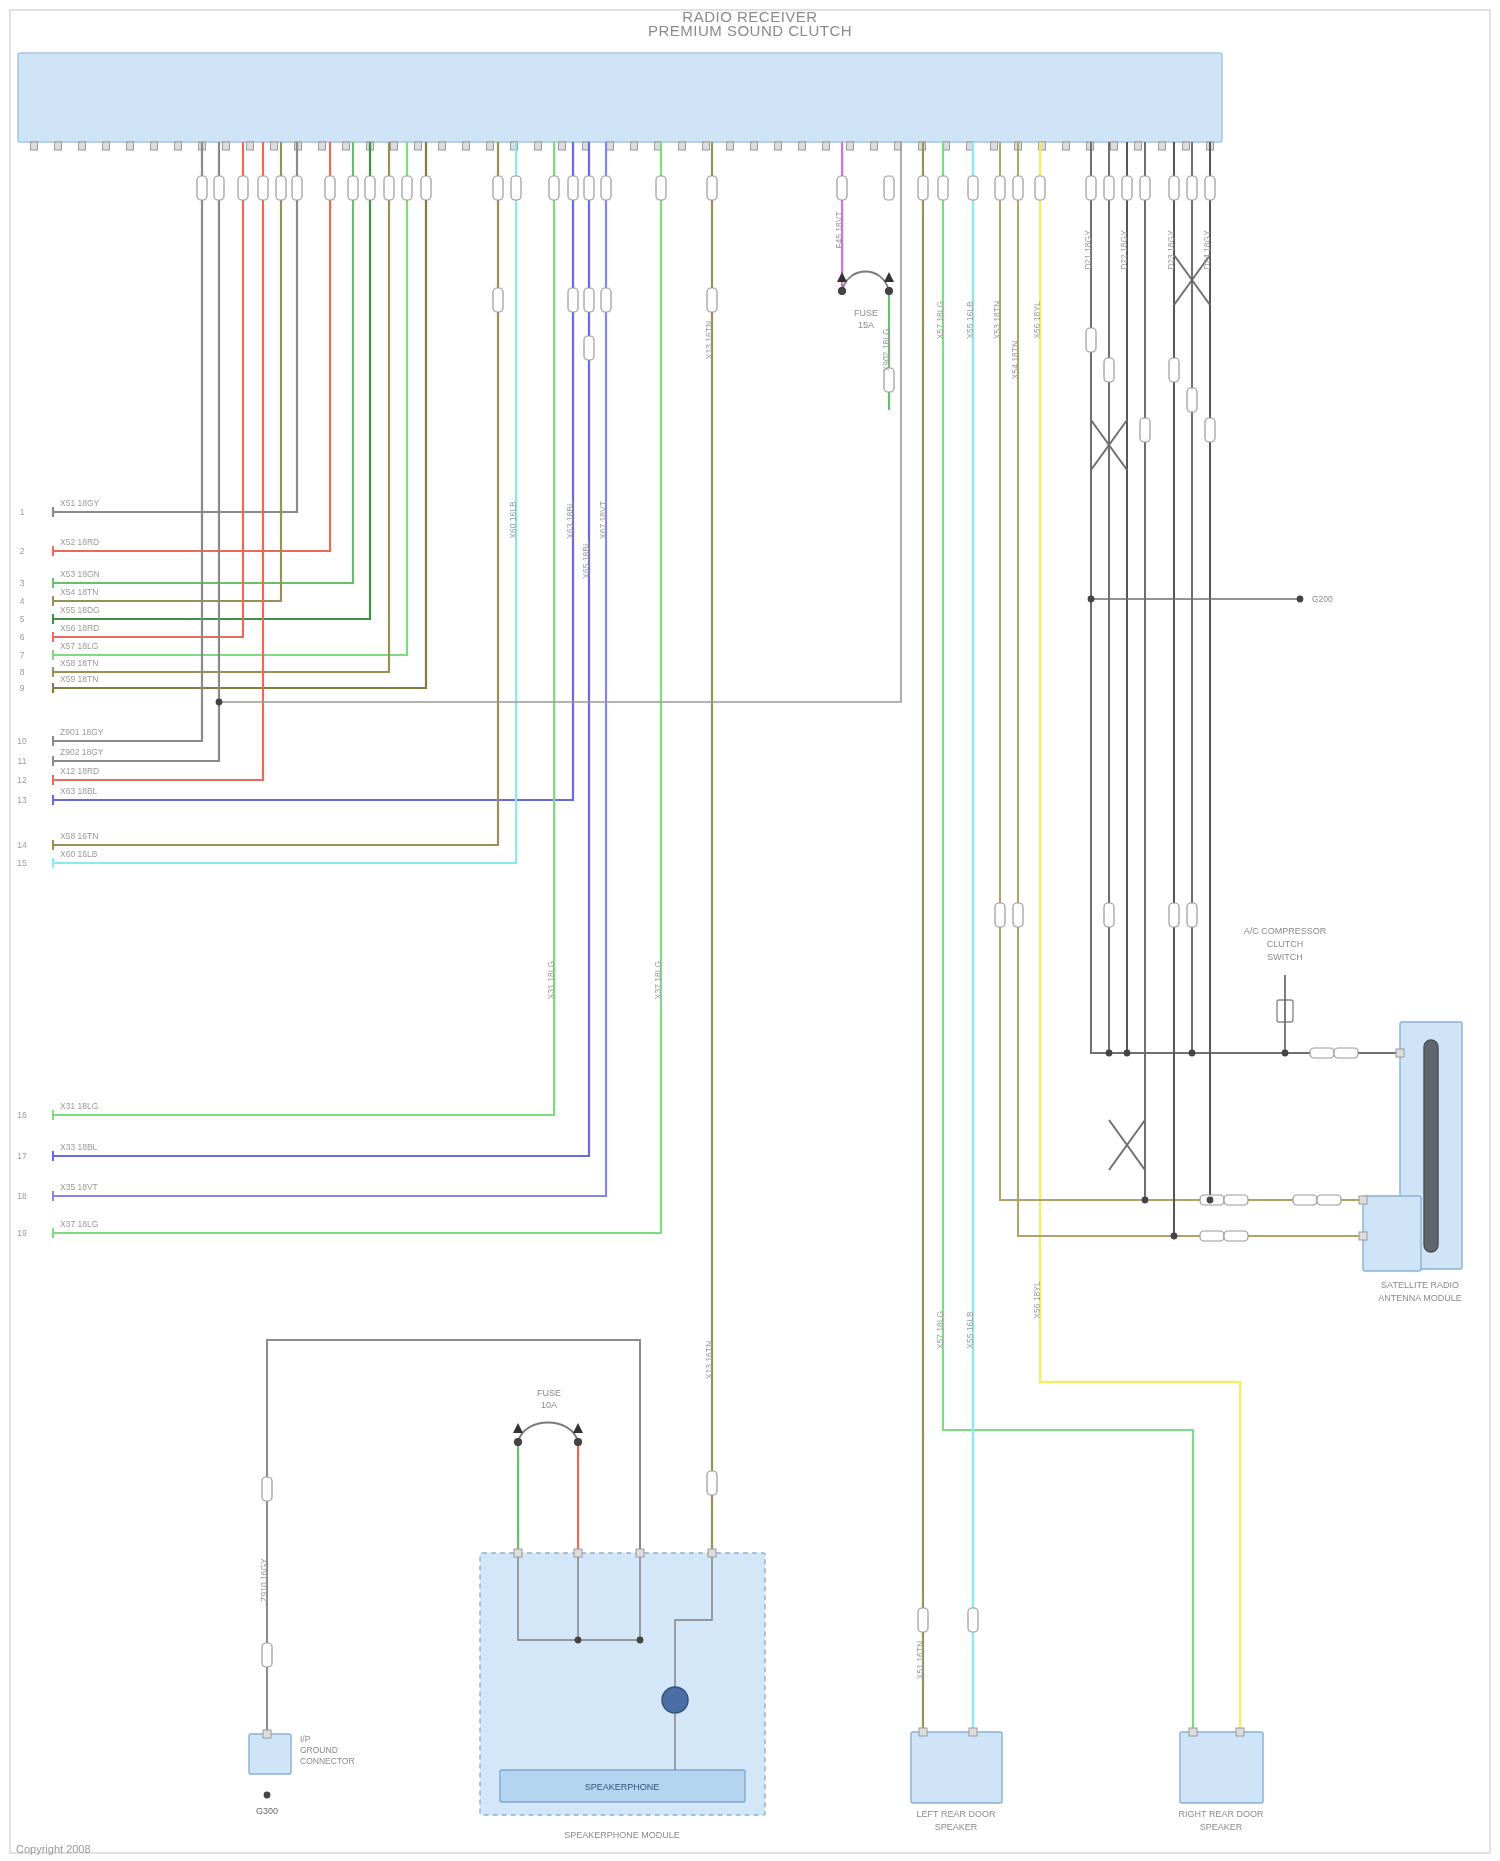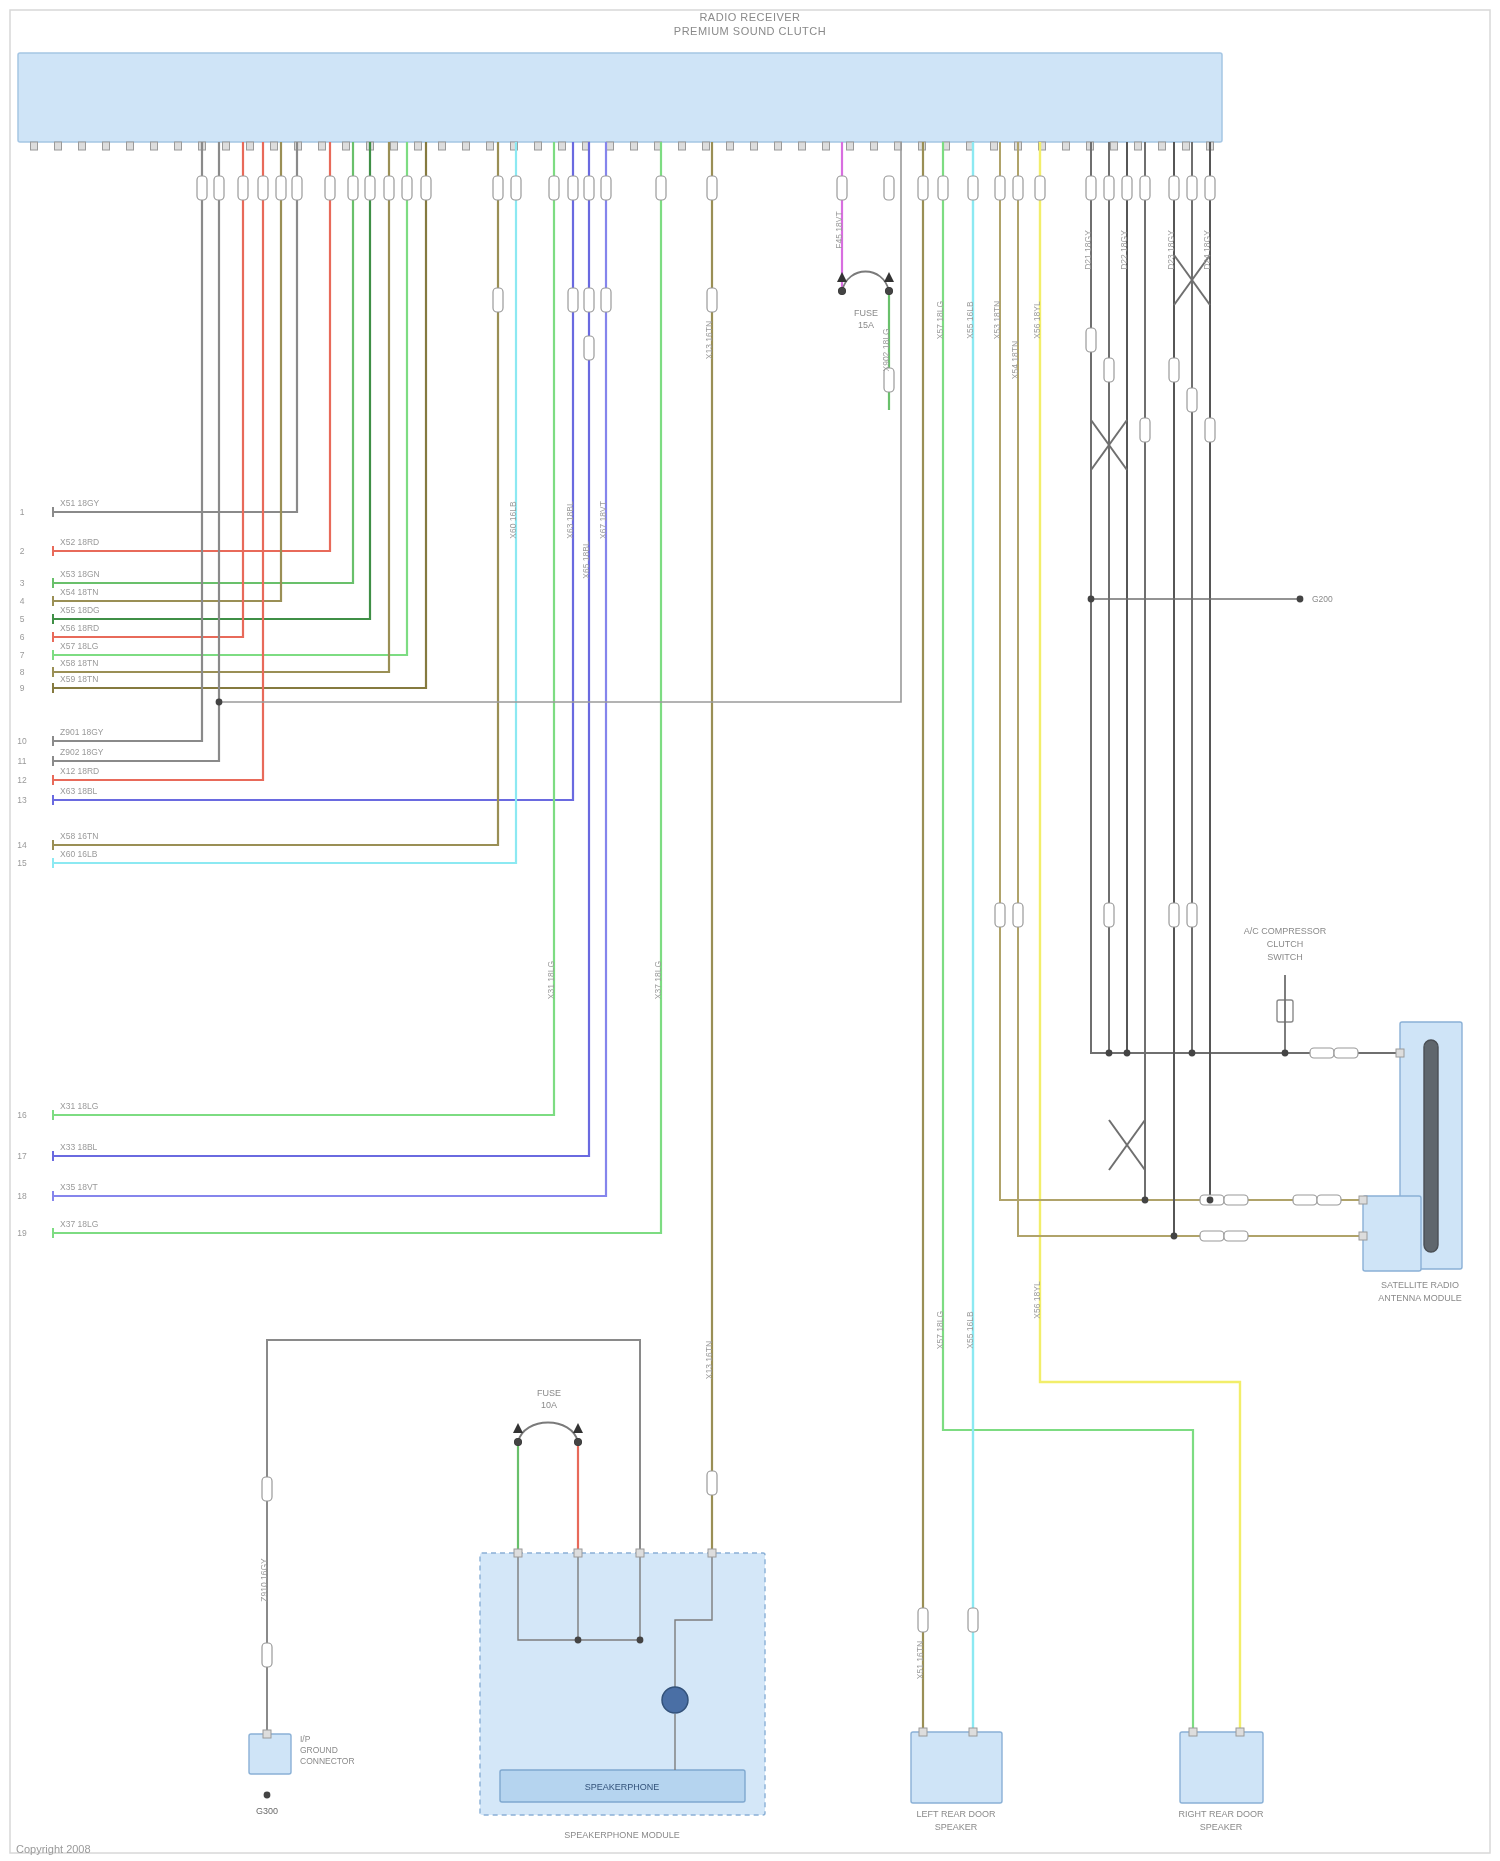--- a/index.html
+++ b/index.html
@@ -1,19 +1,19 @@
 <!DOCTYPE html>
 <html><head>
 <meta charset="utf-8">
 <style>
   html,body{margin:0;padding:0;background:#ffffff;}
   #page{position:relative;width:1500px;height:1861px;background:#ffffff;overflow:hidden;
         font-family:"Liberation Sans", sans-serif;}
   #titleblock{position:absolute;top:10px;left:0;width:100%;text-align:center;color:#8a8a8a;
-              font-size:11px;line-height:14px;letter-spacing:.5px;}
+              font-size:15px;line-height:14px;letter-spacing:.5px;}
   #copyright{position:absolute;left:16px;bottom:6px;font-size:11px;color:#9a9a9a;}
   svg{position:absolute;top:0;left:0;}
   text{font-family:"Liberation Sans", sans-serif;}
 </style>
 </head>
 <body>
 
 <div id="page">
   <div id="titleblock">
     <div>RADIO RECEIVER</div>

